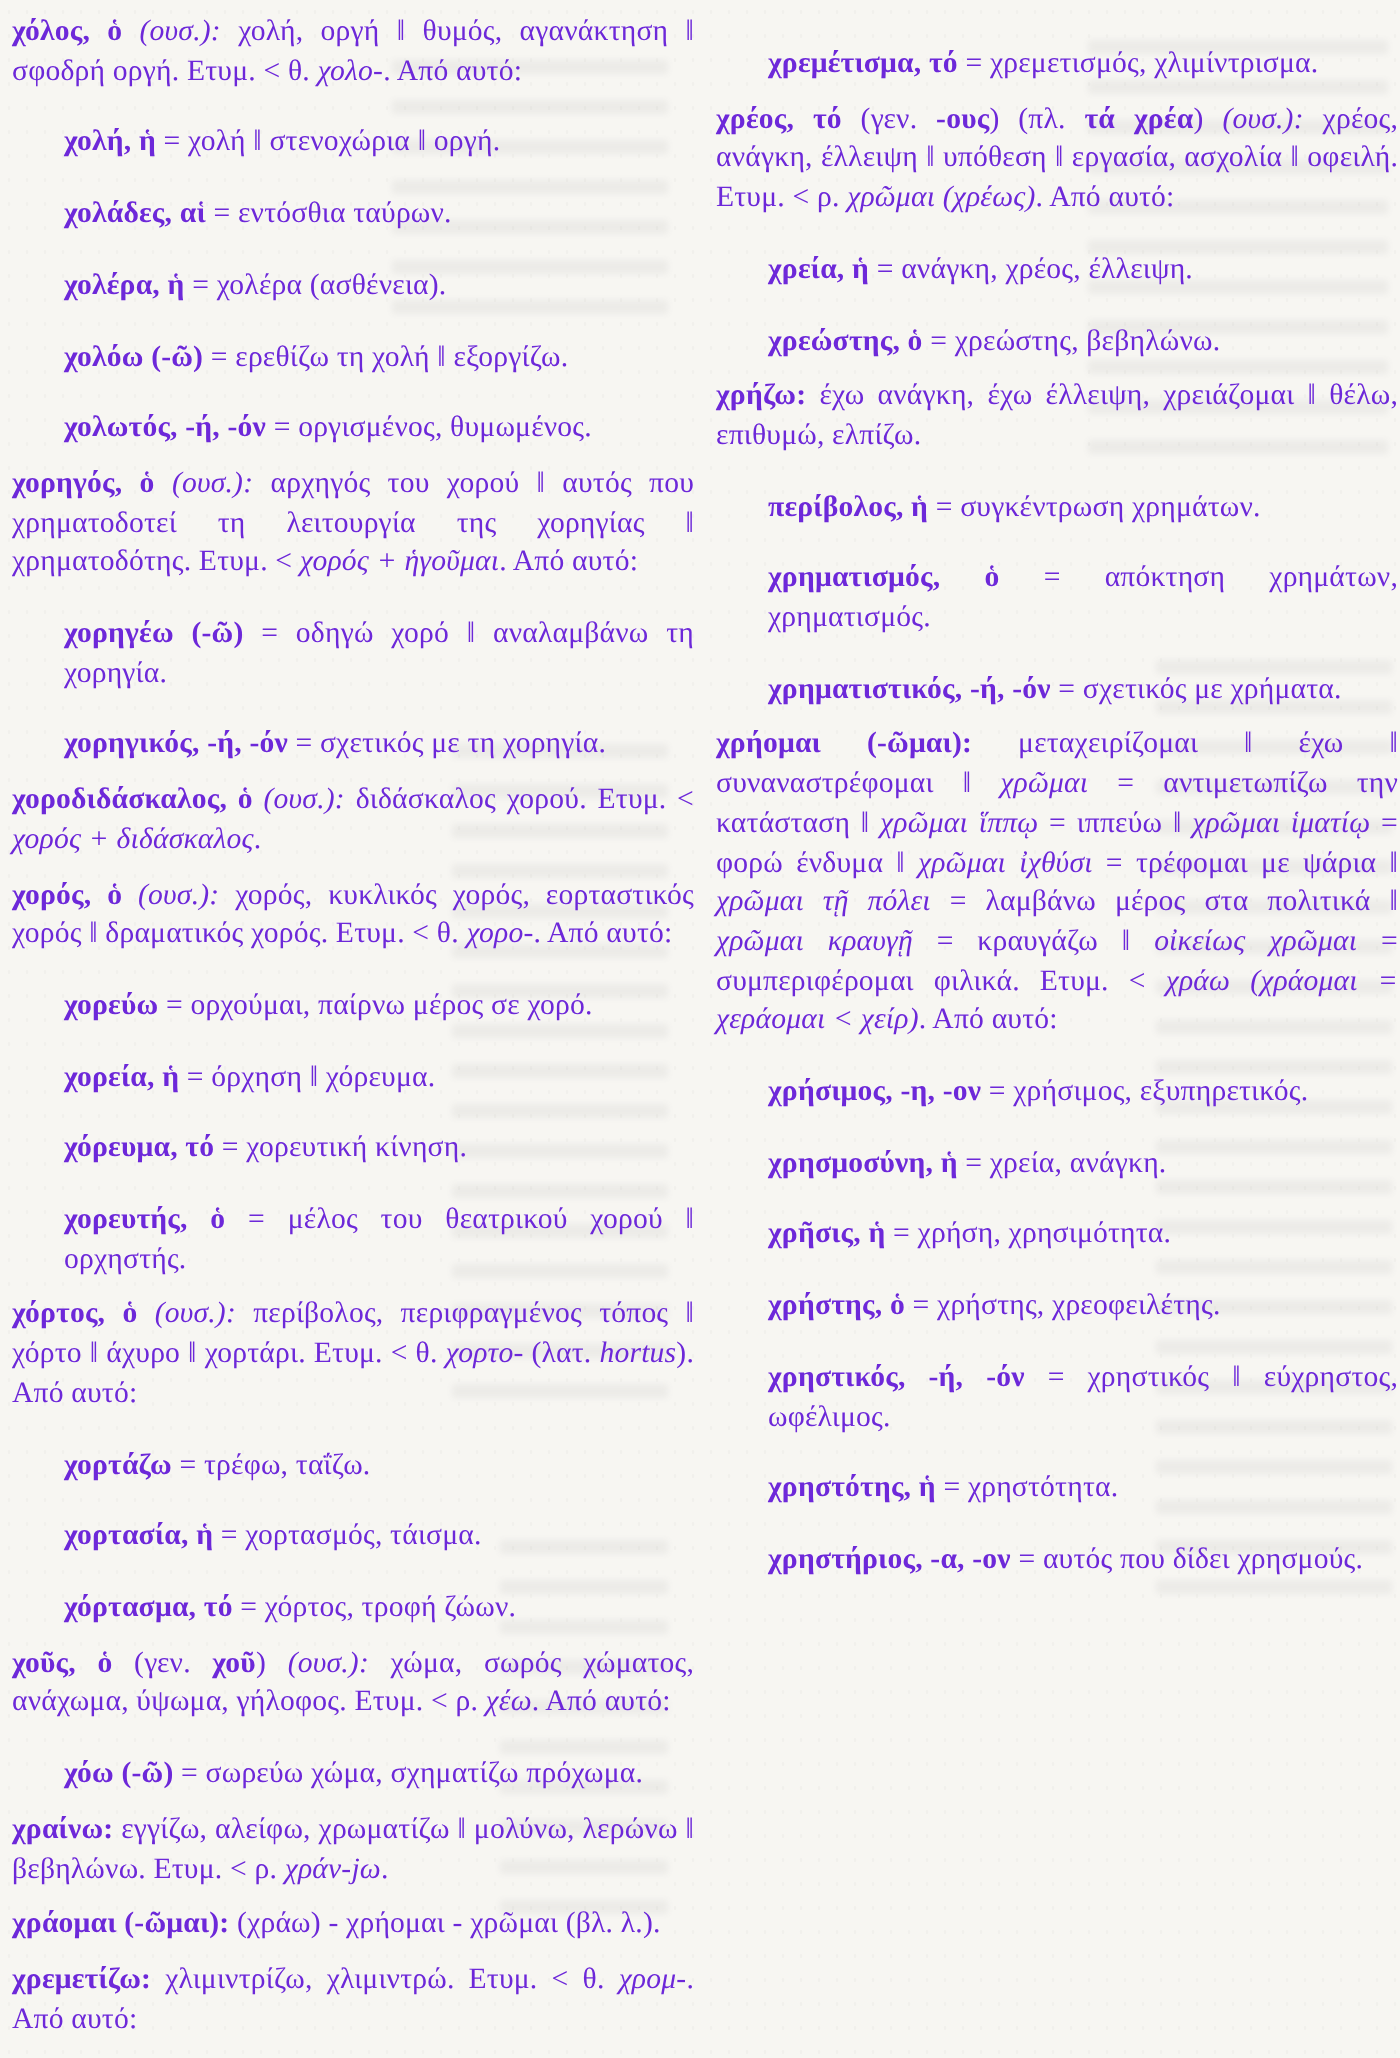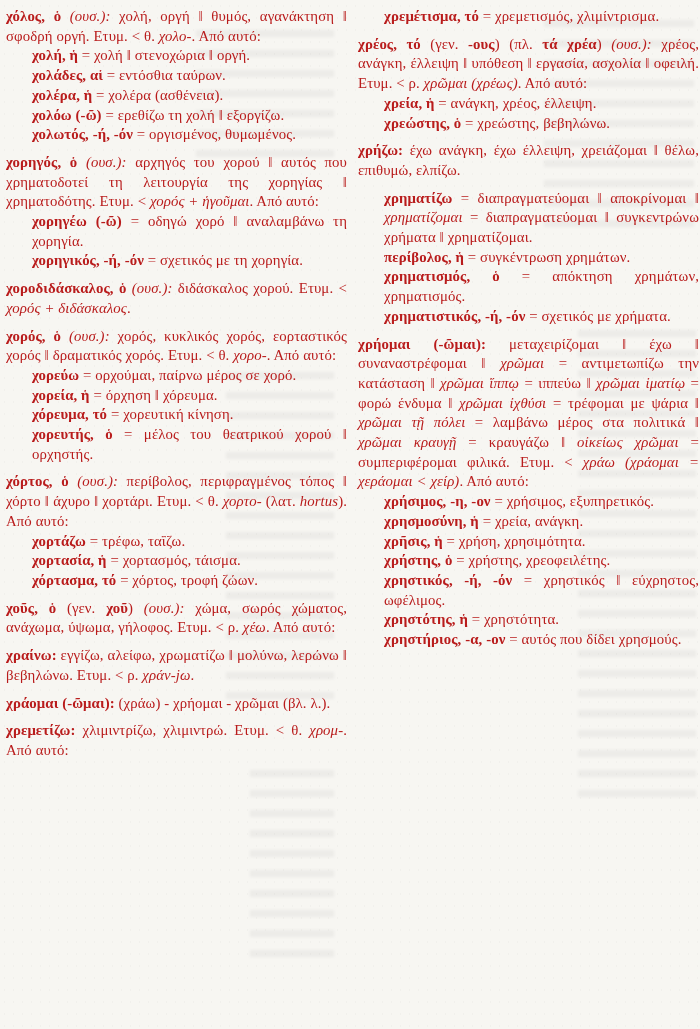--- a/index.html
+++ b/index.html
@@ -21,41 +21,41 @@
     background-size:9px 12px;opacity:.5;
   }
   .col{width:341px;flex:0 0 341px;position:relative;z-index:2;}
   .col p{
     margin:0;
     font-size:14.8px;line-height:19.7px;
     text-align:justify;
     letter-spacing:.1px;
   }
   .entry + .entry{margin-top:8px;}
-  p.sub{margin-left:26px;}
+  p.sub{margin-left:26px;margin-top:16px;}
   .s-b{font-weight:bold;}
   .s-i{font-style:italic;}
   .s-n{font-weight:normal;font-style:normal;}
   
   .bleed{
     position:absolute;z-index:1;pointer-events:none;
     opacity:.30;filter:blur(1.6px);
     background:repeating-linear-gradient(180deg,
       rgba(110,110,110,.25) 0 7px, transparent 7px 20px);
   }
   .bleed-a{left:196px;top:30px;width:138px;height:140px;}
   .bleed-b{right:6px;top:20px;width:150px;height:210px;}
   .bleed-c{left:226px;top:372px;width:108px;height:330px;}
   .bleed-d{right:4px;top:330px;width:118px;height:480px;}
   .bleed-e{left:250px;top:770px;width:84px;height:200px;}
 </style>
 </head>
 <body>
 
-<div class="page" style="background: rgb(247, 246, 242); color: #b91c1c;">
+<div class="page" style="background: rgb(247, 246, 242); color: #6d28d9;">
   <div class="bleed bleed-a"></div>
   <div class="bleed bleed-b"></div>
   <div class="bleed bleed-c"></div>
   <div class="bleed bleed-d"></div>
   <div class="bleed bleed-e"></div>
   <div class="col">
       <div class="entry">
         <p class="lead"><span class="s-b">χόλος, ὁ </span><span class="s-i">(ουσ.): </span><span class="s-n">χολή, οργή ‖ θυμός, αγανάκτηση ‖ σφοδρή οργή. Ετυμ. &lt; θ. </span><span class="s-i">χολο-</span><span class="s-n">. Από αυτό:</span></p>
         <p class="sub"><span class="s-b">χολή, ἡ </span><span class="s-n">= χολή ‖ στενοχώρια ‖ οργή.</span></p>
         <p class="sub"><span class="s-b">χολάδες, αἱ </span><span class="s-n">= εντόσθια ταύρων.</span></p>
@@ -79,20 +79,21 @@
         <p class="sub"><span class="s-b">χορευτής, ὁ </span><span class="s-n">= μέλος του θεατρικού χορού ‖ ορχηστής.</span></p>
       </div>
       <div class="entry">
         <p class="lead"><span class="s-b">χόρτος, ὁ </span><span class="s-i">(ουσ.): </span><span class="s-n">περίβολος, περιφραγμένος τόπος ‖ χόρτο ‖ άχυρο ‖ χορτάρι. Ετυμ. &lt; θ. </span><span class="s-i">χορτο-</span><span class="s-n"> (λατ. </span><span class="s-i">hortus</span><span class="s-n">). Από αυτό:</span></p>
         <p class="sub"><span class="s-b">χορτάζω </span><span class="s-n">= τρέφω, ταΐζω.</span></p>
         <p class="sub"><span class="s-b">χορτασία, ἡ </span><span class="s-n">= χορτασμός, τάισμα.</span></p>
         <p class="sub"><span class="s-b">χόρτασμα, τό </span><span class="s-n">= χόρτος, τροφή ζώων.</span></p>
       </div>
       <div class="entry">
         <p class="lead"><span class="s-b">χοῦς, ὁ </span><span class="s-n">(γεν. </span><span class="s-b">χοῦ</span><span class="s-n">) </span><span class="s-i">(ουσ.): </span><span class="s-n">χώμα, σωρός χώματος, ανάχωμα, ύψωμα, γήλοφος. Ετυμ. &lt; ρ. </span><span class="s-i">χέω</span><span class="s-n">. Από αυτό:</span></p>
+        <p class="sub"><span class="s-b">χόω (-ῶ) </span><span class="s-n">= σωρεύω χώμα, σχηματίζω πρόχωμα.</span></p>
       </div>
       <div class="entry">
         <p class="lead"><span class="s-b">χραίνω: </span><span class="s-n">εγγίζω, αλείφω, χρωματίζω ‖ μολύνω, λερώνω ‖ βεβηλώνω. Ετυμ. &lt; ρ. </span><span class="s-i">χράν-jω</span><span class="s-n">.</span></p>
       </div>
       <div class="entry">
         <p class="lead"><span class="s-b">χράομαι (-ῶμαι): </span><span class="s-n">(χράω) - χρήομαι - χρῶμαι (βλ. λ.).</span></p>
       </div>
       <div class="entry">
         <p class="lead"><span class="s-b">χρεμετίζω: </span><span class="s-n">χλιμιντρίζω, χλιμιντρώ. Ετυμ. &lt; θ. </span><span class="s-i">χρομ-</span><span class="s-n">. Από αυτό:</span></p>
       </div>
@@ -103,21 +104,20 @@
       </div>
       <div class="entry">
         <p class="lead"><span class="s-b">χρέος, τό </span><span class="s-n">(γεν. </span><span class="s-b">-ους</span><span class="s-n">) (πλ. </span><span class="s-b">τά χρέα</span><span class="s-n">) </span><span class="s-i">(ουσ.): </span><span class="s-n">χρέος, ανάγκη, έλλειψη ‖ υπόθεση ‖ εργασία, ασχολία ‖ οφειλή. Ετυμ. &lt; ρ. </span><span class="s-i">χρῶμαι (χρέως)</span><span class="s-n">. Από αυτό:</span></p>
         <p class="sub"><span class="s-b">χρεία, ἡ </span><span class="s-n">= ανάγκη, χρέος, έλλειψη.</span></p>
         <p class="sub"><span class="s-b">χρεώστης, ὁ </span><span class="s-n">= χρεώστης, βεβηλώνω.</span></p>
       </div>
       <div class="entry">
         <p class="lead"><span class="s-b">χρήζω: </span><span class="s-n">έχω ανάγκη, έχω έλλειψη, χρειάζομαι ‖ θέλω, επιθυμώ, ελπίζω.</span></p>
       </div>
       <div class="entry">
-        <p class="sub"><span class="s-b">χρηματίζω </span><span class="s-n">= διαπραγματεύομαι ‖ αποκρίνομαι ‖ </span><span class="s-i">χρηματίζομαι </span><span class="s-n">= διαπραγματεύομαι ‖ συγκεντρώνω χρήματα ‖ χρηματίζομαι.</span></p>
         <p class="sub"><span class="s-b">περίβολος, ἡ </span><span class="s-n">= συγκέντρωση χρημάτων.</span></p>
         <p class="sub"><span class="s-b">χρηματισμός, ὁ </span><span class="s-n">= απόκτηση χρημάτων, χρηματισμός.</span></p>
         <p class="sub"><span class="s-b">χρηματιστικός, -ή, -όν </span><span class="s-n">= σχετικός με χρήματα.</span></p>
       </div>
       <div class="entry">
         <p class="lead"><span class="s-b">χρήομαι (-ῶμαι): </span><span class="s-n">μεταχειρίζομαι ‖ έχω ‖ συναναστρέφομαι ‖ </span><span class="s-i">χρῶμαι </span><span class="s-n">= αντιμετωπίζω την κατάσταση ‖ </span><span class="s-i">χρῶμαι ἵππῳ </span><span class="s-n">= ιππεύω ‖ </span><span class="s-i">χρῶμαι ἱματίῳ </span><span class="s-n">= φορώ ένδυμα ‖ </span><span class="s-i">χρῶμαι ἰχθύσι </span><span class="s-n">= τρέφομαι με ψάρια ‖ </span><span class="s-i">χρῶμαι τῇ πόλει </span><span class="s-n">= λαμβάνω μέρος στα πολιτικά ‖ </span><span class="s-i">χρῶμαι κραυγῇ </span><span class="s-n">= κραυγάζω ‖ </span><span class="s-i">οἰκείως χρῶμαι </span><span class="s-n">= συμπεριφέρομαι φιλικά. Ετυμ. &lt; </span><span class="s-i">χράω (χράομαι = χεράομαι &lt; χείρ)</span><span class="s-n">. Από αυτό:</span></p>
         <p class="sub"><span class="s-b">χρήσιμος, -η, -ον </span><span class="s-n">= χρήσιμος, εξυπηρετικός.</span></p>
         <p class="sub"><span class="s-b">χρησμοσύνη, ἡ </span><span class="s-n">= χρεία, ανάγκη.</span></p>
         <p class="sub"><span class="s-b">χρῆσις, ἡ </span><span class="s-n">= χρήση, χρησιμότητα.</span></p>
         <p class="sub"><span class="s-b">χρήστης, ὁ </span><span class="s-n">= χρήστης, χρεοφειλέτης.</span></p>

